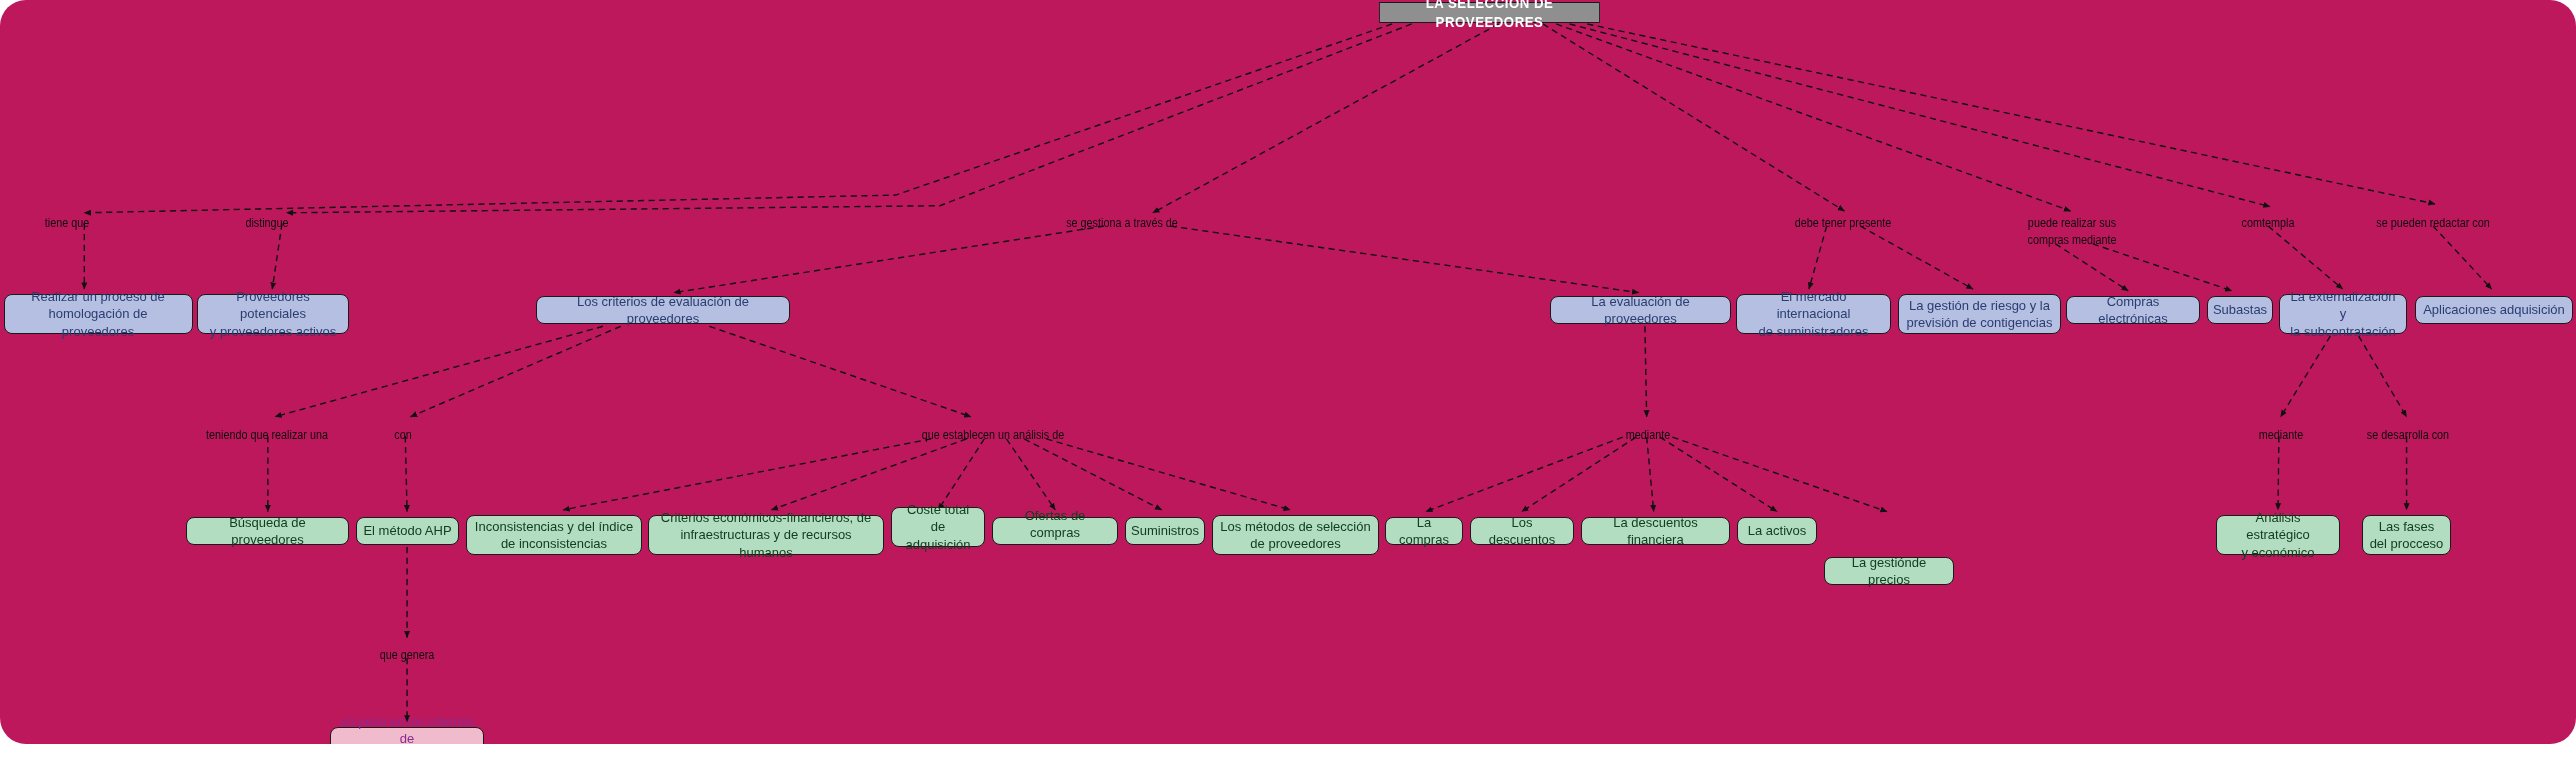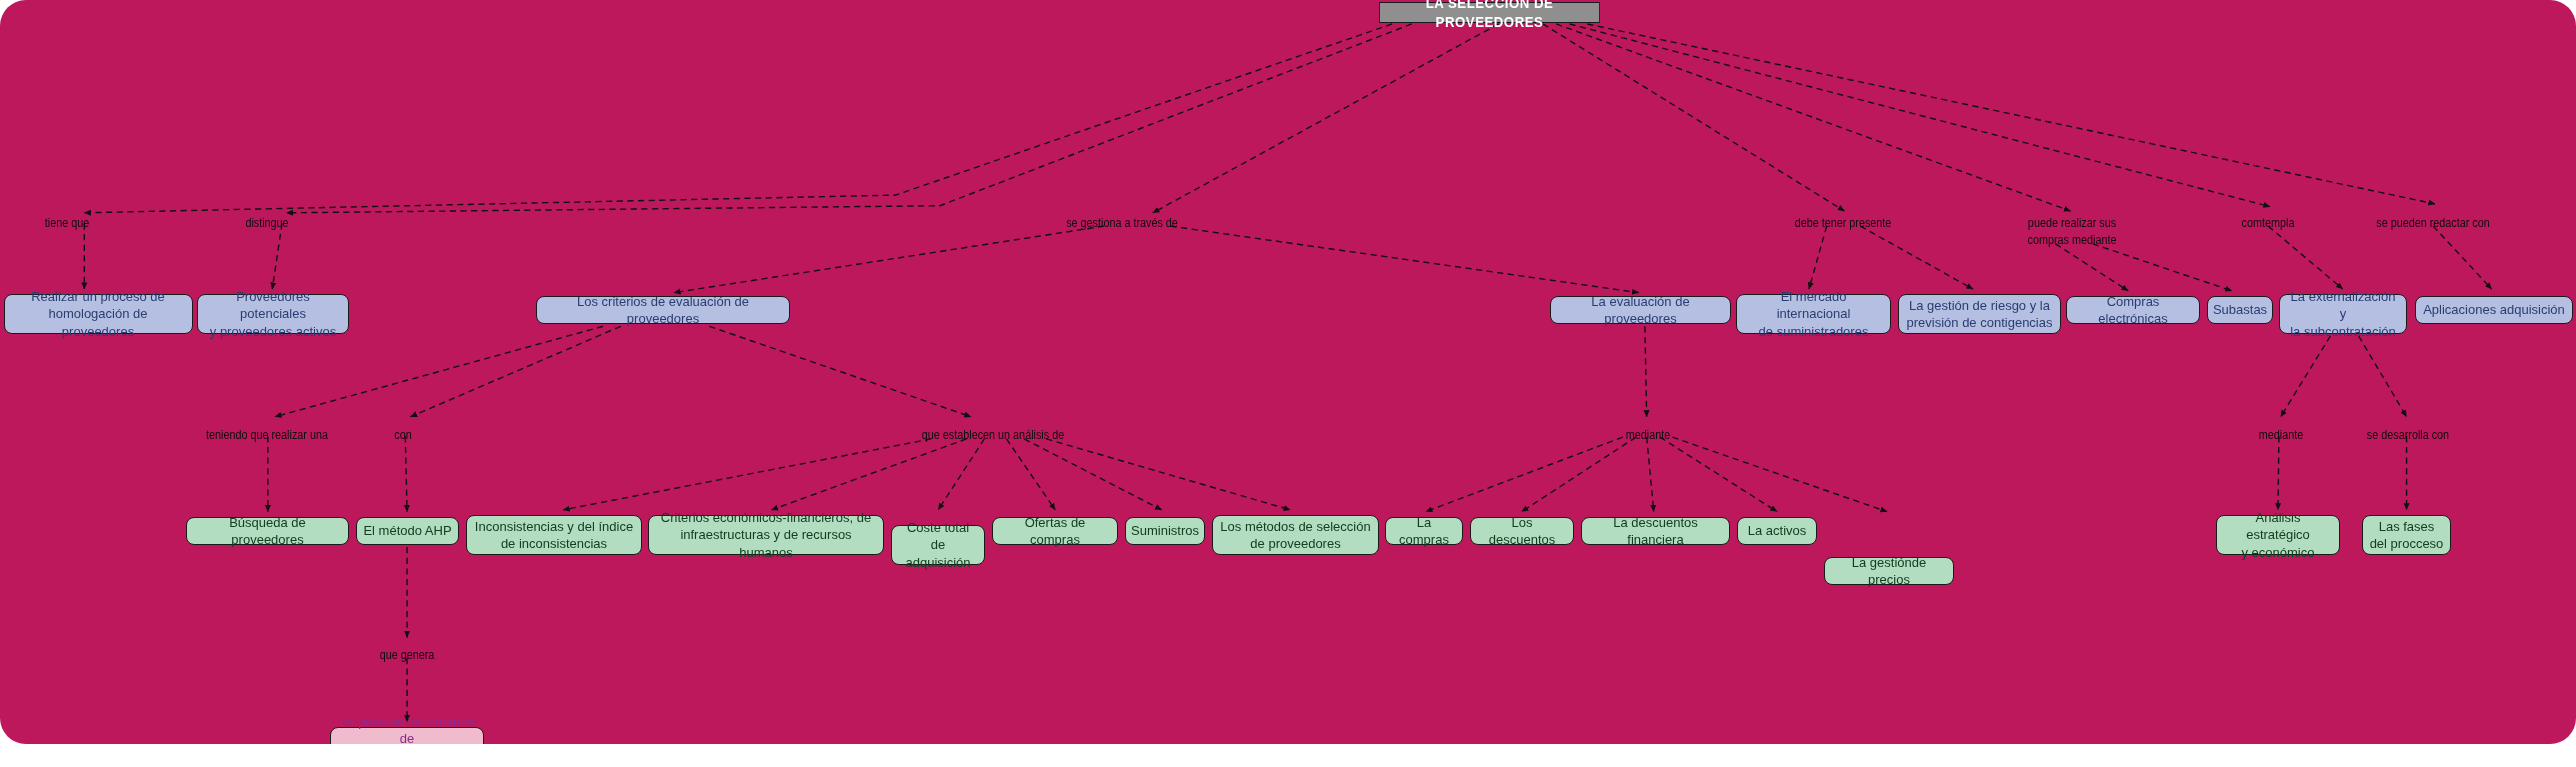--- a/index.html
+++ b/index.html
@@ -145,23 +145,23 @@
       <div class="node blue" style="left: 2207px; top: 296px; width: 66px; height: 28px;"><span>Subastas</span></div>
       <div class="node blue" style="left: 2279px; top: 294px; width: 128px; height: 40px;"><span>La externalización y
 la subcontratación</span></div>
       <div class="node blue" style="left: 2415px; top: 296px; width: 158px; height: 28px;"><span>Aplicaciones  adquisición</span></div>
       <div class="node green" style="left: 186px; top: 517px; width: 163px; height: 28px;"><span>Búsqueda de proveedores</span></div>
       <div class="node green" style="left: 356px; top: 517px; width: 103px; height: 28px;"><span>El método AHP</span></div>
       <div class="node green" style="left: 466px; top: 515px; width: 176px; height: 40px;"><span>Inconsistencias y del índice
 de inconsistencias</span></div>
       <div class="node green" style="left: 648px; top: 515px; width: 236px; height: 40px;"><span>Criterios  económicos-financieros, de
 infraestructuras y de recursos humanos</span></div>
-      <div class="node green" style="left: 891px; top: 525px; width: 94px; height: 40px;"><span>Coste total de
+      <div class="node green" style="left: 891px; top: 507px; width: 94px; height: 40px;"><span>Coste total de
 adquisición</span></div>
-      <div class="node green" style="left: 992px; top: 517px; width: 126px; height: 28px;"><span>Ofertas de compras</span></div>
+      <div class="node green" style="left: 992px; top: 517px; width: 126px; height: 28px; align-items: flex-end;"><span>Ofertas de compras</span></div>
       <div class="node green" style="left: 1125px; top: 517px; width: 80px; height: 28px;"><span>Suministros</span></div>
       <div class="node green" style="left: 1212px; top: 515px; width: 167px; height: 40px;"><span>Los métodos de selección
 de proveedores</span></div>
       <div class="node green" style="left: 1385px; top: 517px; width: 78px; height: 28px;"><span>La compras</span></div>
       <div class="node green" style="left: 1470px; top: 517px; width: 104px; height: 28px;"><span>Los descuentos</span></div>
       <div class="node green" style="left: 1581px; top: 517px; width: 149px; height: 28px;"><span>La descuentos financiera</span></div>
       <div class="node green" style="left: 1737px; top: 517px; width: 80px; height: 28px;"><span>La activos</span></div>
       <div class="node green" style="left: 1824px; top: 517px; width: 130px; height: 28px; margin-top: 40px;"><span>La gestiónde precios</span></div>
       <div class="node green" style="left: 2216px; top: 515px; width: 124px; height: 40px;"><span>Análisis estratégico
 y económico</span></div>

